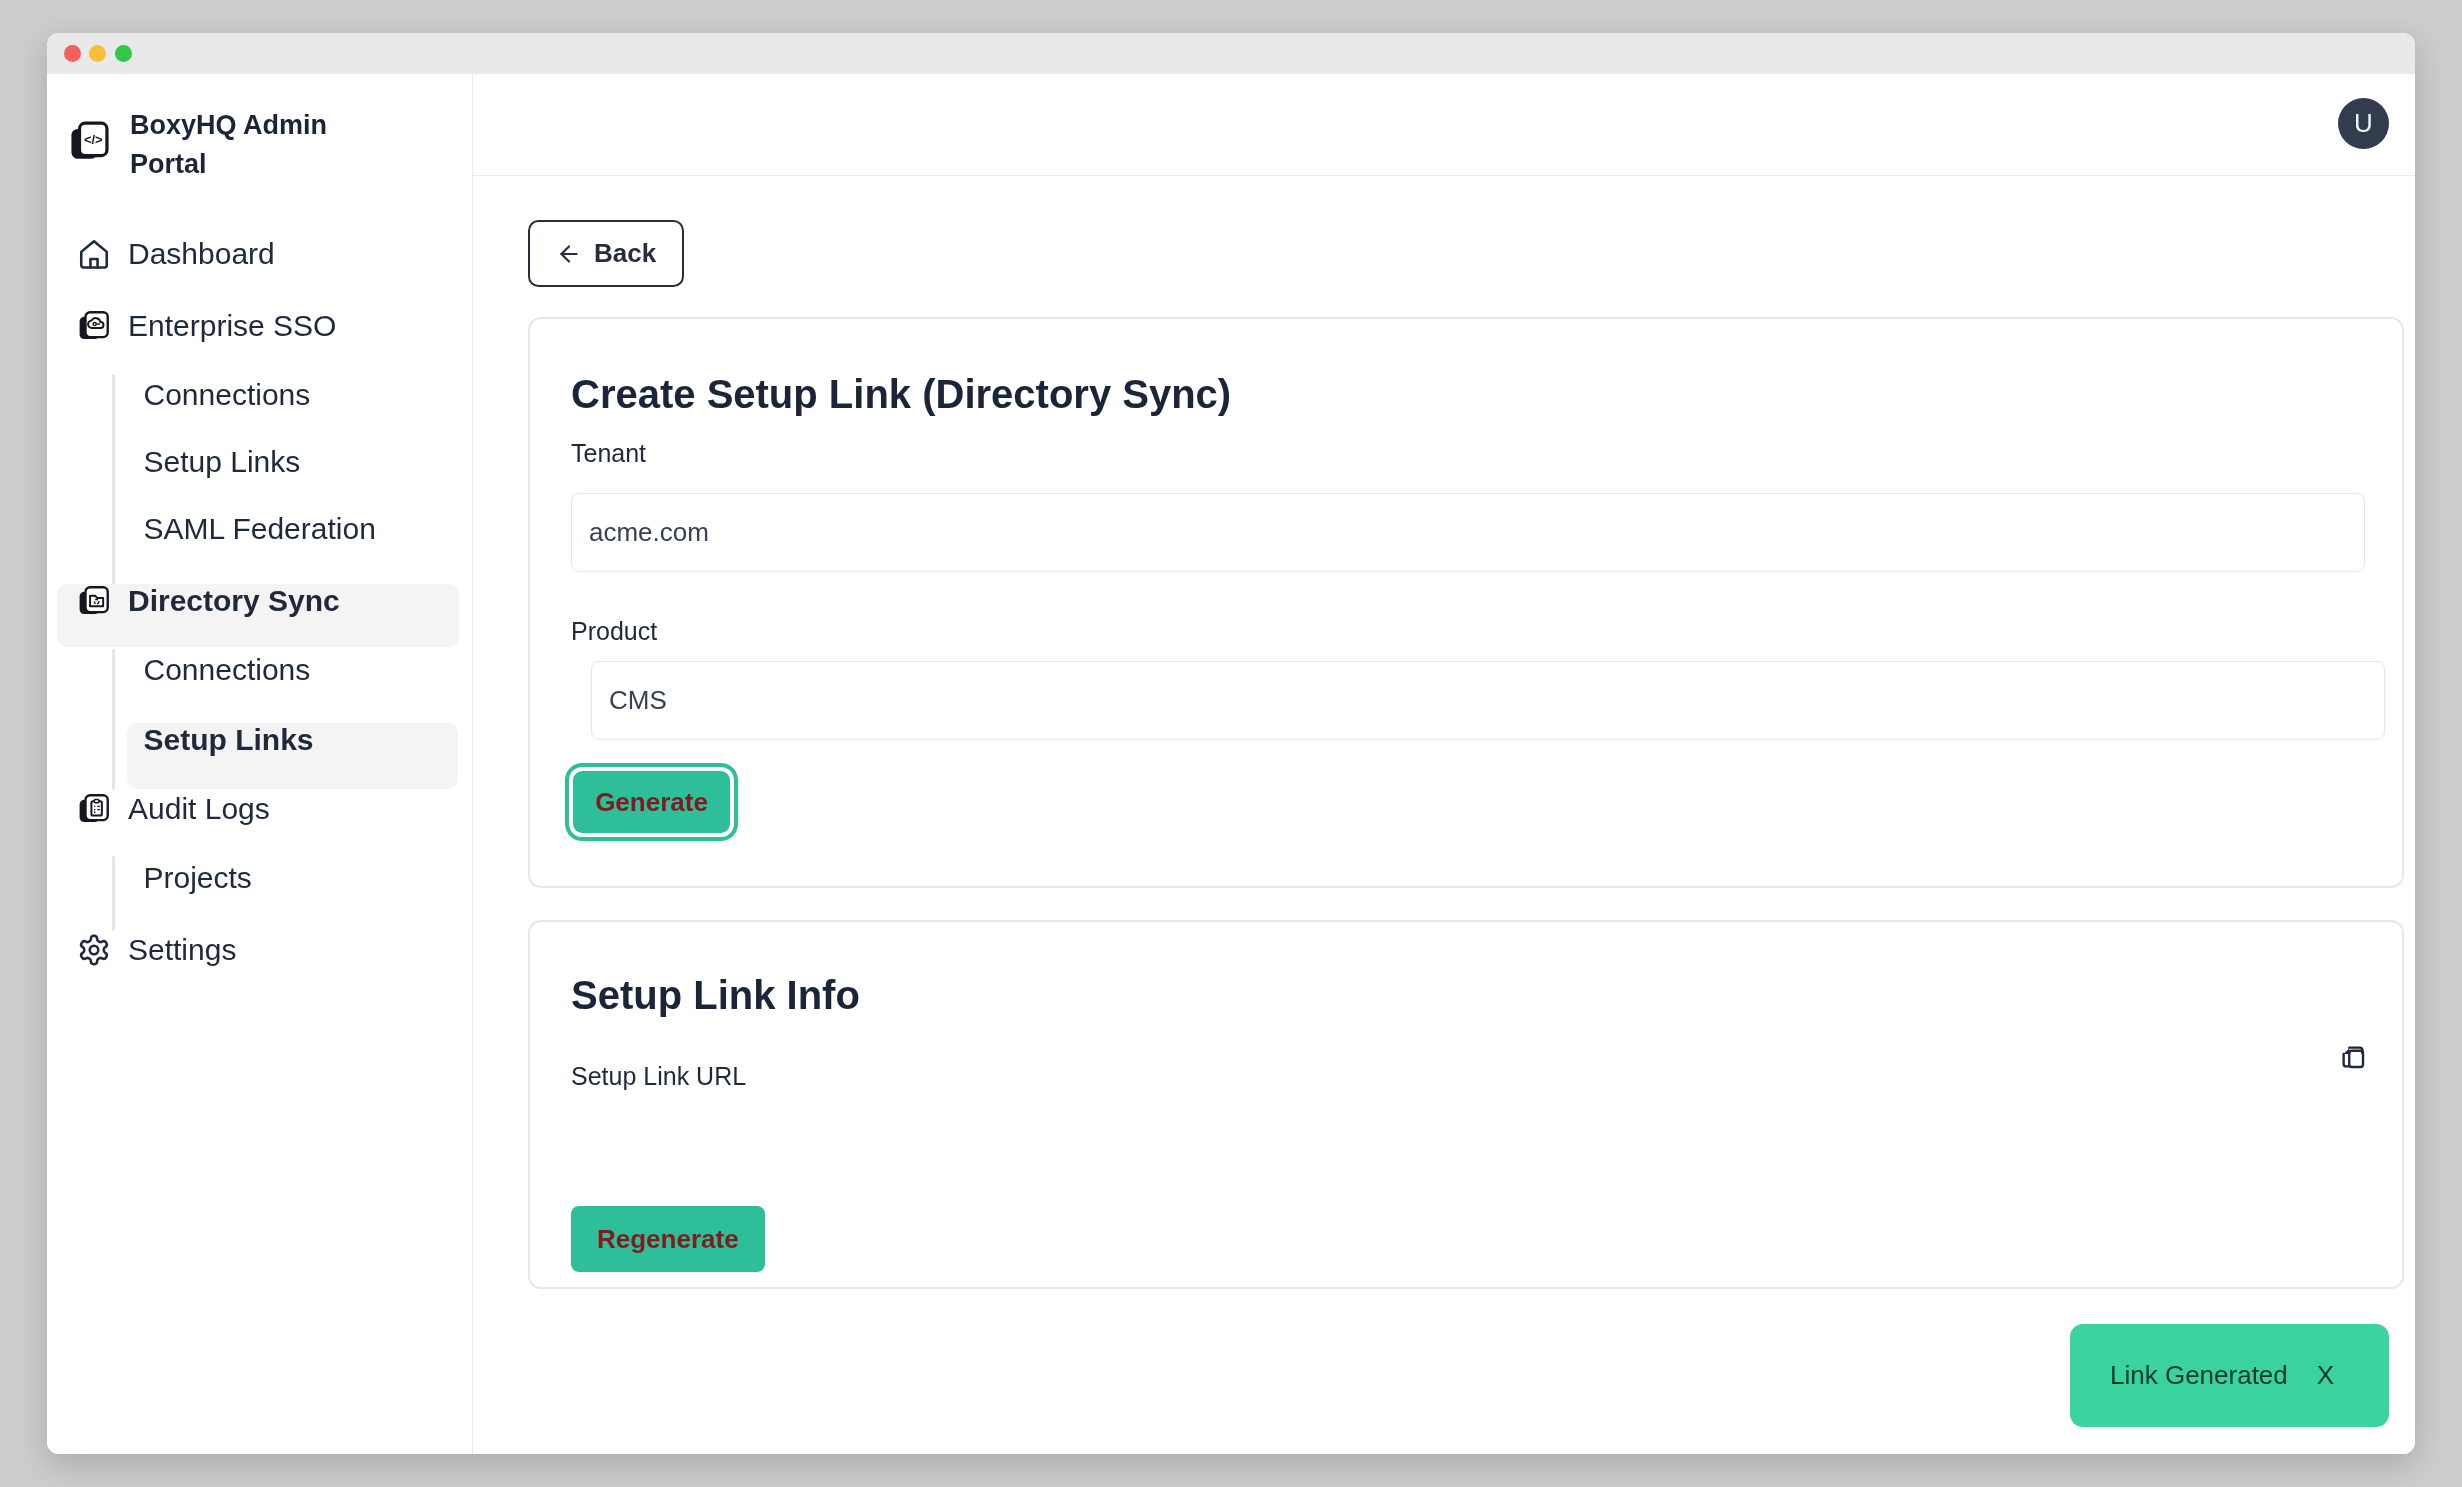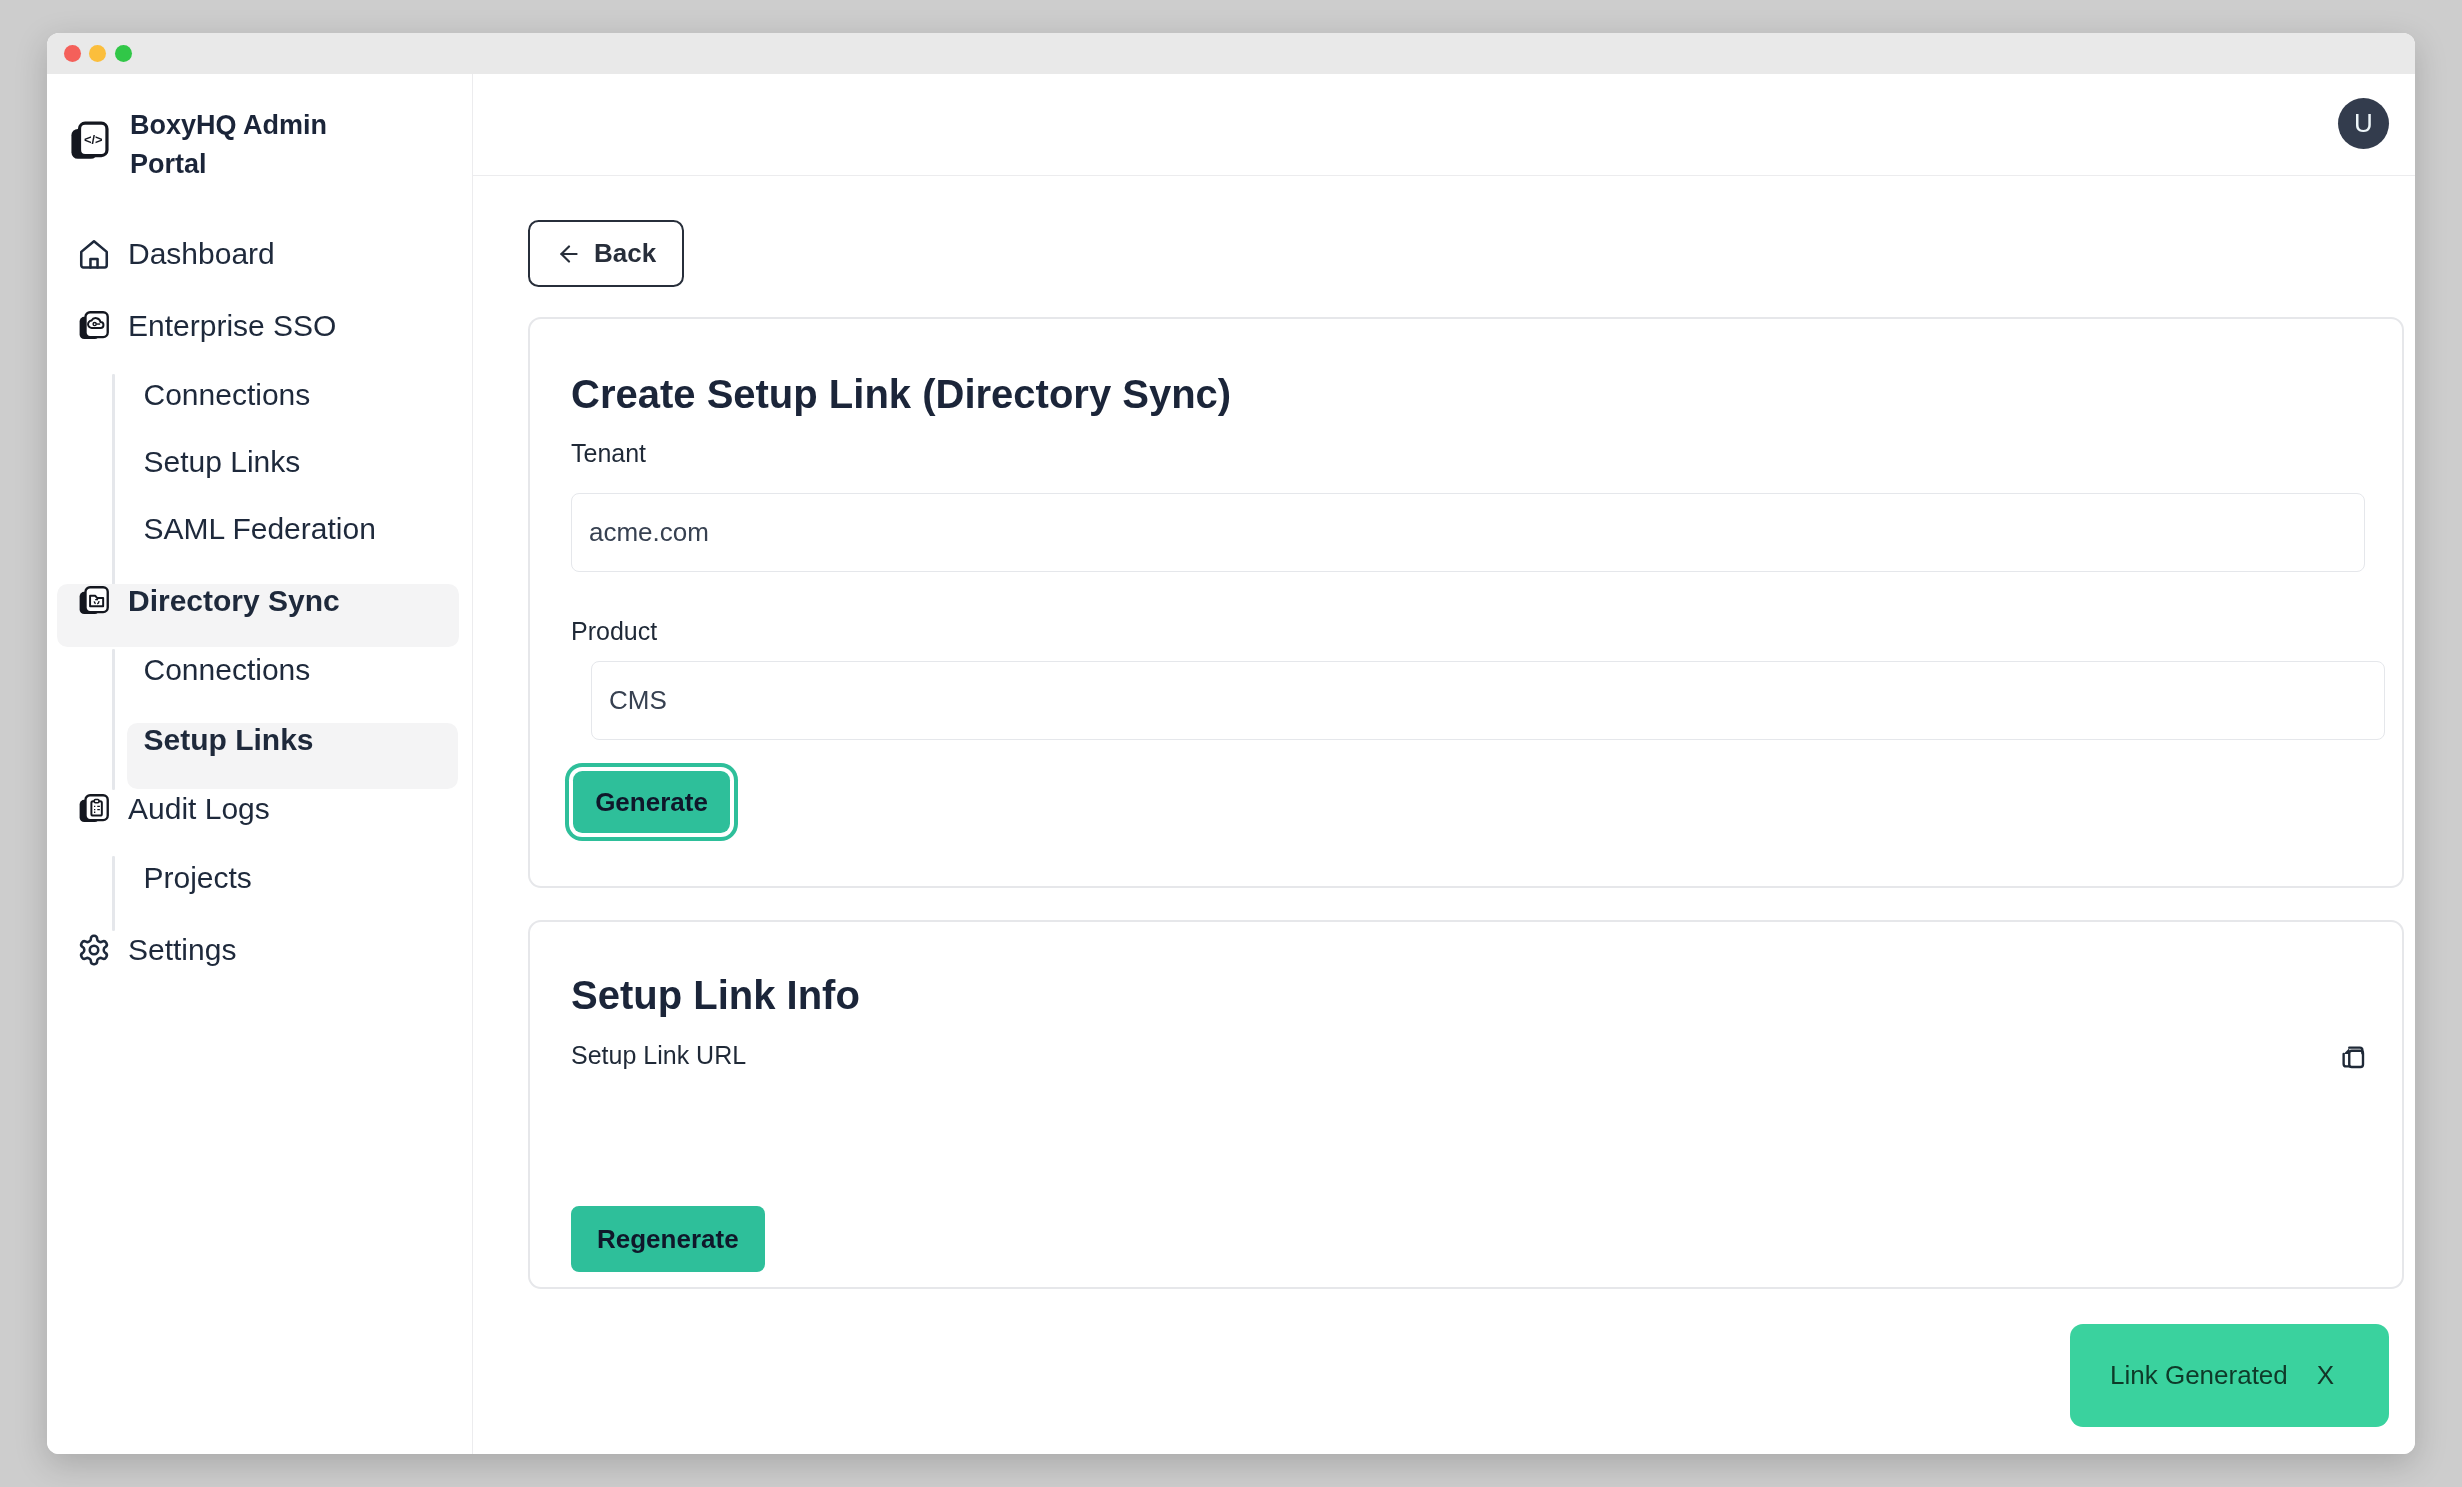--- a/index.html
+++ b/index.html
@@ -77,29 +77,29 @@
   .card{
     position:absolute;left:55px;width:1876px;background:#fff;
     border:2px solid var(--border);border-radius:13px;
   }
   .card1{top:243px;height:571px;}
   .card2{top:846px;height:369px;}
   .card-title{position:absolute;left:41px;font-size:40px;font-weight:700;color:var(--ink-strong);}
   .c1-title{top:53px;}
   .c2-title{top:51px;}
   .flabel{position:absolute;left:41px;font-size:25px;font-weight:500;color:#1f2937;}
-  .lbl-tenant{top:120px;} .lbl-product{top:298px;} .lbl-url{top:119px;}
+  .lbl-tenant{top:120px;} .lbl-product{top:298px;} .lbl-url{top:140px;}
   .tinput{
     position:absolute;left:41px;width:1794px;height:79px;background:#fff;
     border:1.3px solid var(--line);border-radius:8px;padding:0 17px;
     font-size:26px;color:#374151;font-family:inherit;outline:none;
   }
   .inp-tenant{top:174px;} .inp-product{top:342px;margin-left:20px;} .inp-url{top:173px;}
   .gbtn{
-    border:none;background:var(--green);color:#0f172a;border-radius:9.2px;
+    border:none;background:var(--green);color:#7f1d1d;border-radius:9.2px;
     font-size:26px;font-weight:700;font-family:inherit;cursor:pointer;
   }
   .btn-generate{
     position:absolute;left:43px;top:452px;width:157px;height:62px;
     box-shadow:0 0 0 4px #fff,0 0 0 8px var(--green);
   }
   .btn-regenerate{
     position:absolute;left:41px;top:284px;height:66px;padding:0 26px;border-radius:8px;
   }
   .copy-btn{

